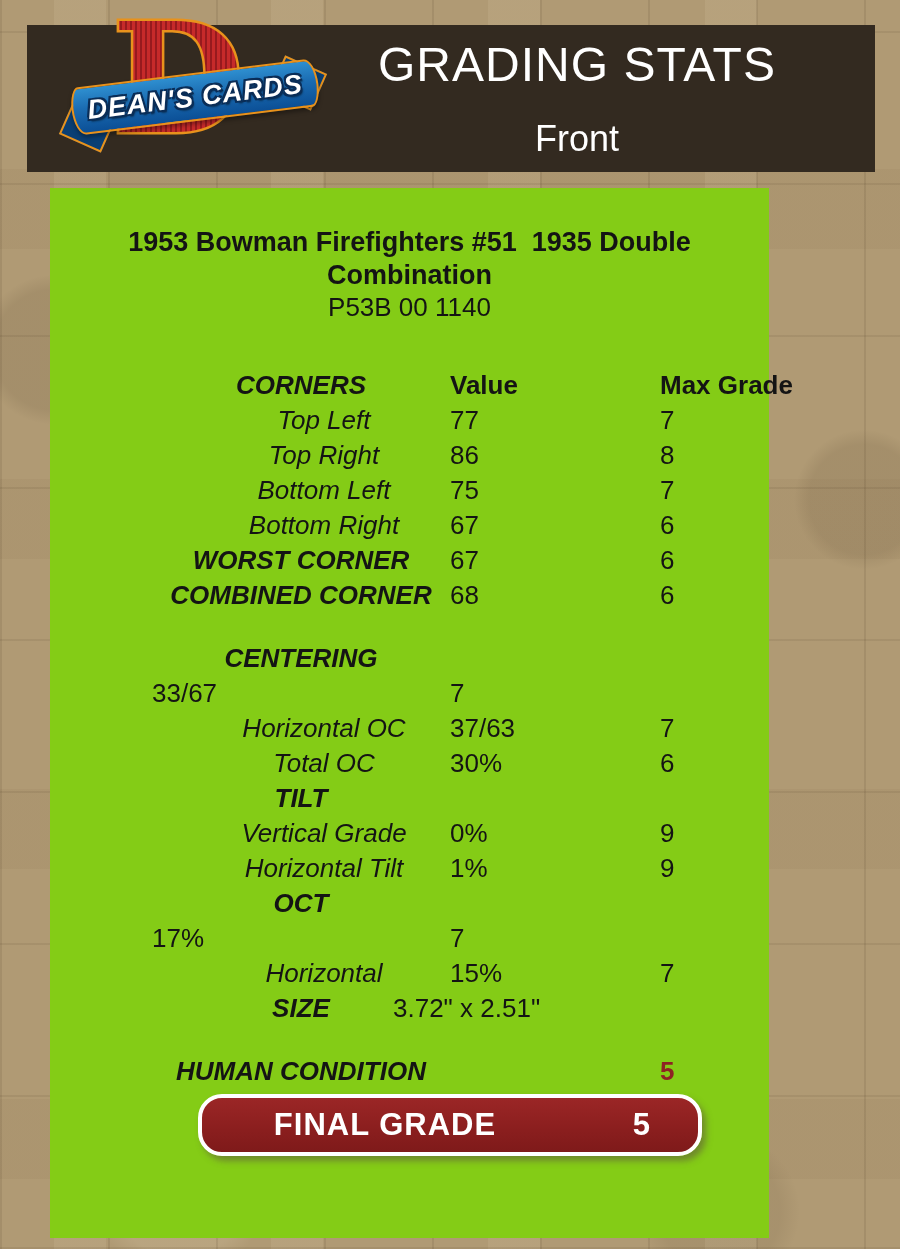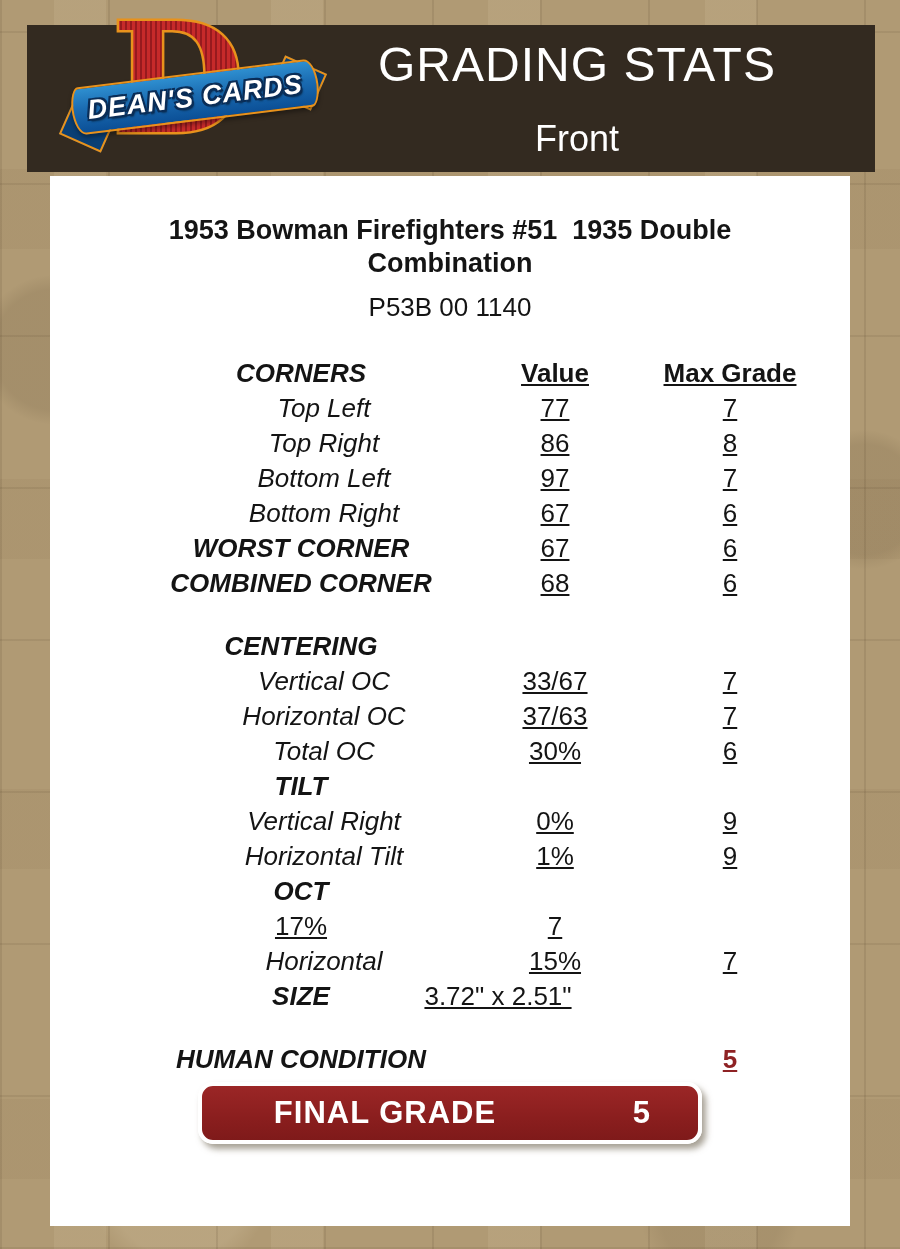--- a/index.html
+++ b/index.html
@@ -63,55 +63,55 @@
     box-shadow:0 3px 4px rgba(0,0,0,0.35);
   }
   .ribbon-text {
     color:#ffffff; font-weight:bold; font-style:italic; font-size:27px; letter-spacing:1px;
     white-space:nowrap;
     text-shadow:-2px -2px 0 #0a2d57, 2px -2px 0 #0a2d57, -2px 2px 0 #0a2d57, 2px 2px 0 #0a2d57, 2px 3px 2px rgba(0,0,0,0.5);
   }
 
   
   .card {
-    position:absolute; left:50px; top:176px; width:800px; height:1050px;
-    background:#ffffff; color:#141414;
+    position:absolute; left:50px; top:188px; width:719px; height:1050px;
+    background:#84cc16; color:#141414;
   }
   .card-title {
     margin:38px auto 0; max-width:628px; text-align:center;
     font-size:27px; font-weight:bold; line-height:1.22; white-space:pre-wrap;
   }
-  .card-code { margin-top:12px; text-align:center; font-size:26px; }
+  .card-code { text-align:center; font-size:26px; }
 
   
   .stats { position:absolute; left:0; top:180px; width:100%; }
   .row {
     display:grid; grid-template-columns:298px 210px 140px;
     padding-left:102px; height:35px; align-items:center;
     font-size:26px; line-height:35px;
   }
   .row.gap-before { margin-top:28px; }
   .cell-label { text-align:center; white-space:nowrap;font-style:italic; }
-  .cell-value, .cell-max { text-align:center; white-space:nowrap;text-decoration:underline; }
+  .cell-value, .cell-max { text-align:left; white-space:nowrap; }
   .row.style-header .cell-label,
   .row.style-header .cell-value,
   .row.style-header .cell-max,
   .row.style-section .cell-label,
   .row.style-size .cell-label,
   .row.style-human .cell-label { font-weight:bold; }
   .row.style-indent .cell-label { padding-left:46px; }
   .row.style-size .cell-value { position:relative; left:-57px; }
   .row.style-human .cell-max { font-weight:bold; color:#8e2224; }
 
   
   .final-grade {
     position:absolute; left:148px; top:906px; width:504px; height:62px;
     background:linear-gradient(180deg,#9b2626 0%, #8a1e1e 60%, #7f1a1a 100%);
     border:4px solid #ffffff;
-    border-radius:15px;
+    border-radius:24px;
     box-shadow:4px 5px 6px rgba(95,84,62,0.55);
     cursor:pointer;
   }
   .final-grade-label {
     position:absolute; left:0; right:130px; top:0; bottom:0;
     display:flex; align-items:center; justify-content:center;
     color:#ffffff; font-size:31px; font-weight:bold; letter-spacing:1px;
   }
   .final-grade-value {
     position:absolute; right:48px; top:0; bottom:0;
@@ -153,21 +153,21 @@
         <div class="cell-value">77</div>
         <div class="cell-max">7</div>
       </div>
       <div class="row style-indent">
         <div class="cell-label">Top Right</div>
         <div class="cell-value">86</div>
         <div class="cell-max">8</div>
       </div>
       <div class="row style-indent">
         <div class="cell-label">Bottom Left</div>
-        <div class="cell-value">97</div>
+        <div class="cell-value">75</div>
         <div class="cell-max">7</div>
       </div>
       <div class="row style-indent">
         <div class="cell-label">Bottom Right</div>
         <div class="cell-value">67</div>
         <div class="cell-max">6</div>
       </div>
       <div class="row style-section">
         <div class="cell-label">WORST CORNER</div>
         <div class="cell-value">67</div>
@@ -177,41 +177,40 @@
         <div class="cell-label">COMBINED CORNER</div>
         <div class="cell-value">68</div>
         <div class="cell-max">6</div>
       </div>
       <div class="row style-section gap-before">
         <div class="cell-label">CENTERING</div>
         <div class="cell-value"></div>
         <div class="cell-max"></div>
       </div>
       <div class="row style-indent">
-        <div class="cell-label">Vertical OC</div>
         <div class="cell-value">33/67</div>
         <div class="cell-max">7</div>
       </div>
       <div class="row style-indent">
         <div class="cell-label">Horizontal OC</div>
         <div class="cell-value">37/63</div>
         <div class="cell-max">7</div>
       </div>
       <div class="row style-indent">
         <div class="cell-label">Total OC</div>
         <div class="cell-value">30%</div>
         <div class="cell-max">6</div>
       </div>
       <div class="row style-section">
         <div class="cell-label">TILT</div>
         <div class="cell-value"></div>
         <div class="cell-max"></div>
       </div>
       <div class="row style-indent">
-        <div class="cell-label">Vertical Right</div>
+        <div class="cell-label">Vertical Grade</div>
         <div class="cell-value">0%</div>
         <div class="cell-max">9</div>
       </div>
       <div class="row style-indent">
         <div class="cell-label">Horizontal Tilt</div>
         <div class="cell-value">1%</div>
         <div class="cell-max">9</div>
       </div>
       <div class="row style-section">
         <div class="cell-label">OCT</div>

